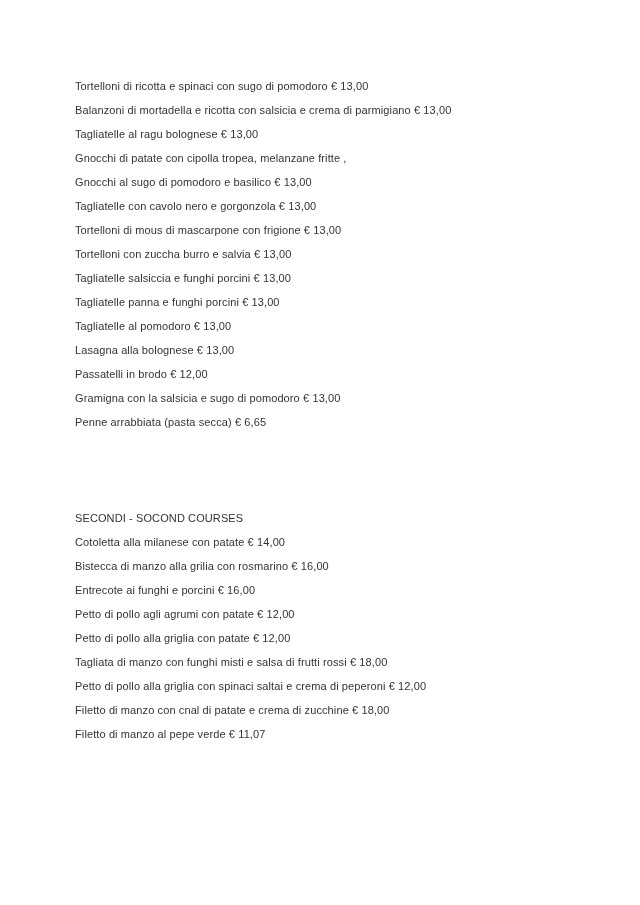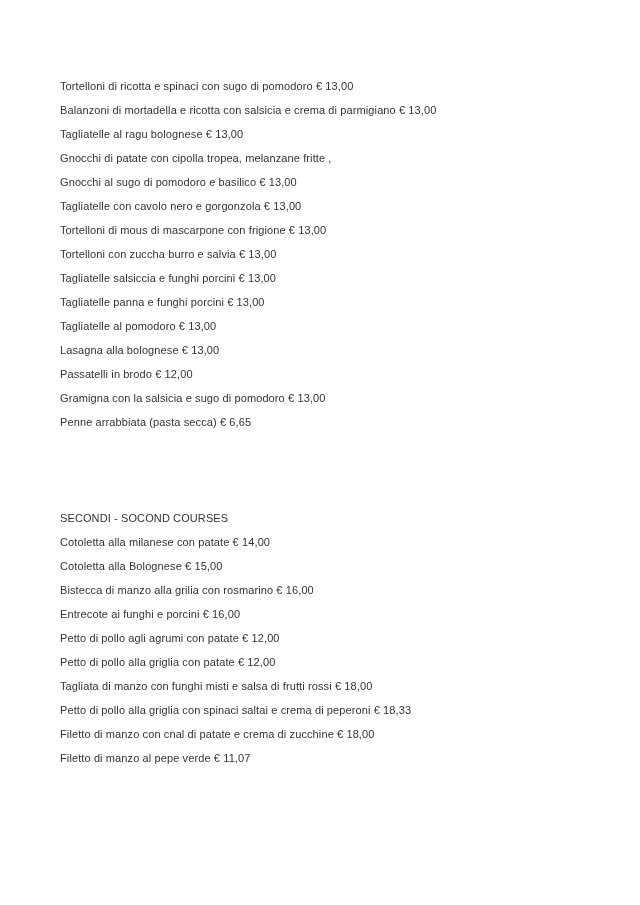--- a/index.html
+++ b/index.html
@@ -11,21 +11,21 @@
   .page {
     position: relative;
     width: 640px;
     height: 905px;
     background: #ffffff;
     overflow: hidden;
     font-family: "Liberation Sans", "DejaVu Sans", sans-serif;
   }
   .doc-body {
     position: absolute;
-    left: 60px;
+    left: 75px;
     top: 74px;
     width: 500px;
   }
   .menu-line {
     font-size: 11px;
     line-height: 24px;
     height: 24px;
     color: #333333;
     letter-spacing: 0.01em;
     white-space: pre;
@@ -59,25 +59,24 @@
       <div class="menu-line">Passatelli in brodo € 12,00</div>
       <div class="menu-line">Gramigna con la salsicia e sugo di pomodoro € 13,00</div>
       <div class="menu-line">Penne arrabbiata (pasta secca) € 6,65</div>
     </div>
 
     <div class="section-gap"></div>
 
     <div>
       <div class="menu-line section-heading">SECONDI - SOCOND COURSES</div>
       <div class="menu-line">Cotoletta alla milanese con patate € 14,00</div>
-      <div class="menu-line">Cotoletta alla Bolognese € 15,00</div>
       <div class="menu-line">Bistecca di manzo alla grilia con rosmarino € 16,00</div>
       <div class="menu-line">Entrecote ai funghi e porcini € 16,00</div>
       <div class="menu-line">Petto di pollo agli agrumi con patate € 12,00</div>
       <div class="menu-line">Petto di pollo alla griglia con patate € 12,00</div>
       <div class="menu-line">Tagliata di manzo con funghi misti e salsa di frutti rossi € 18,00</div>
-      <div class="menu-line">Petto di pollo alla griglia con spinaci saltai e crema di peperoni € 18,33</div>
+      <div class="menu-line">Petto di pollo alla griglia con spinaci saltai e crema di peperoni € 12,00</div>
       <div class="menu-line">Filetto di manzo con cnal di patate e crema di zucchine € 18,00</div>
       <div class="menu-line">Filetto di manzo al pepe verde € 11,07</div>
     </div>
 
   </div>
 </div>
 
 </body></html>

